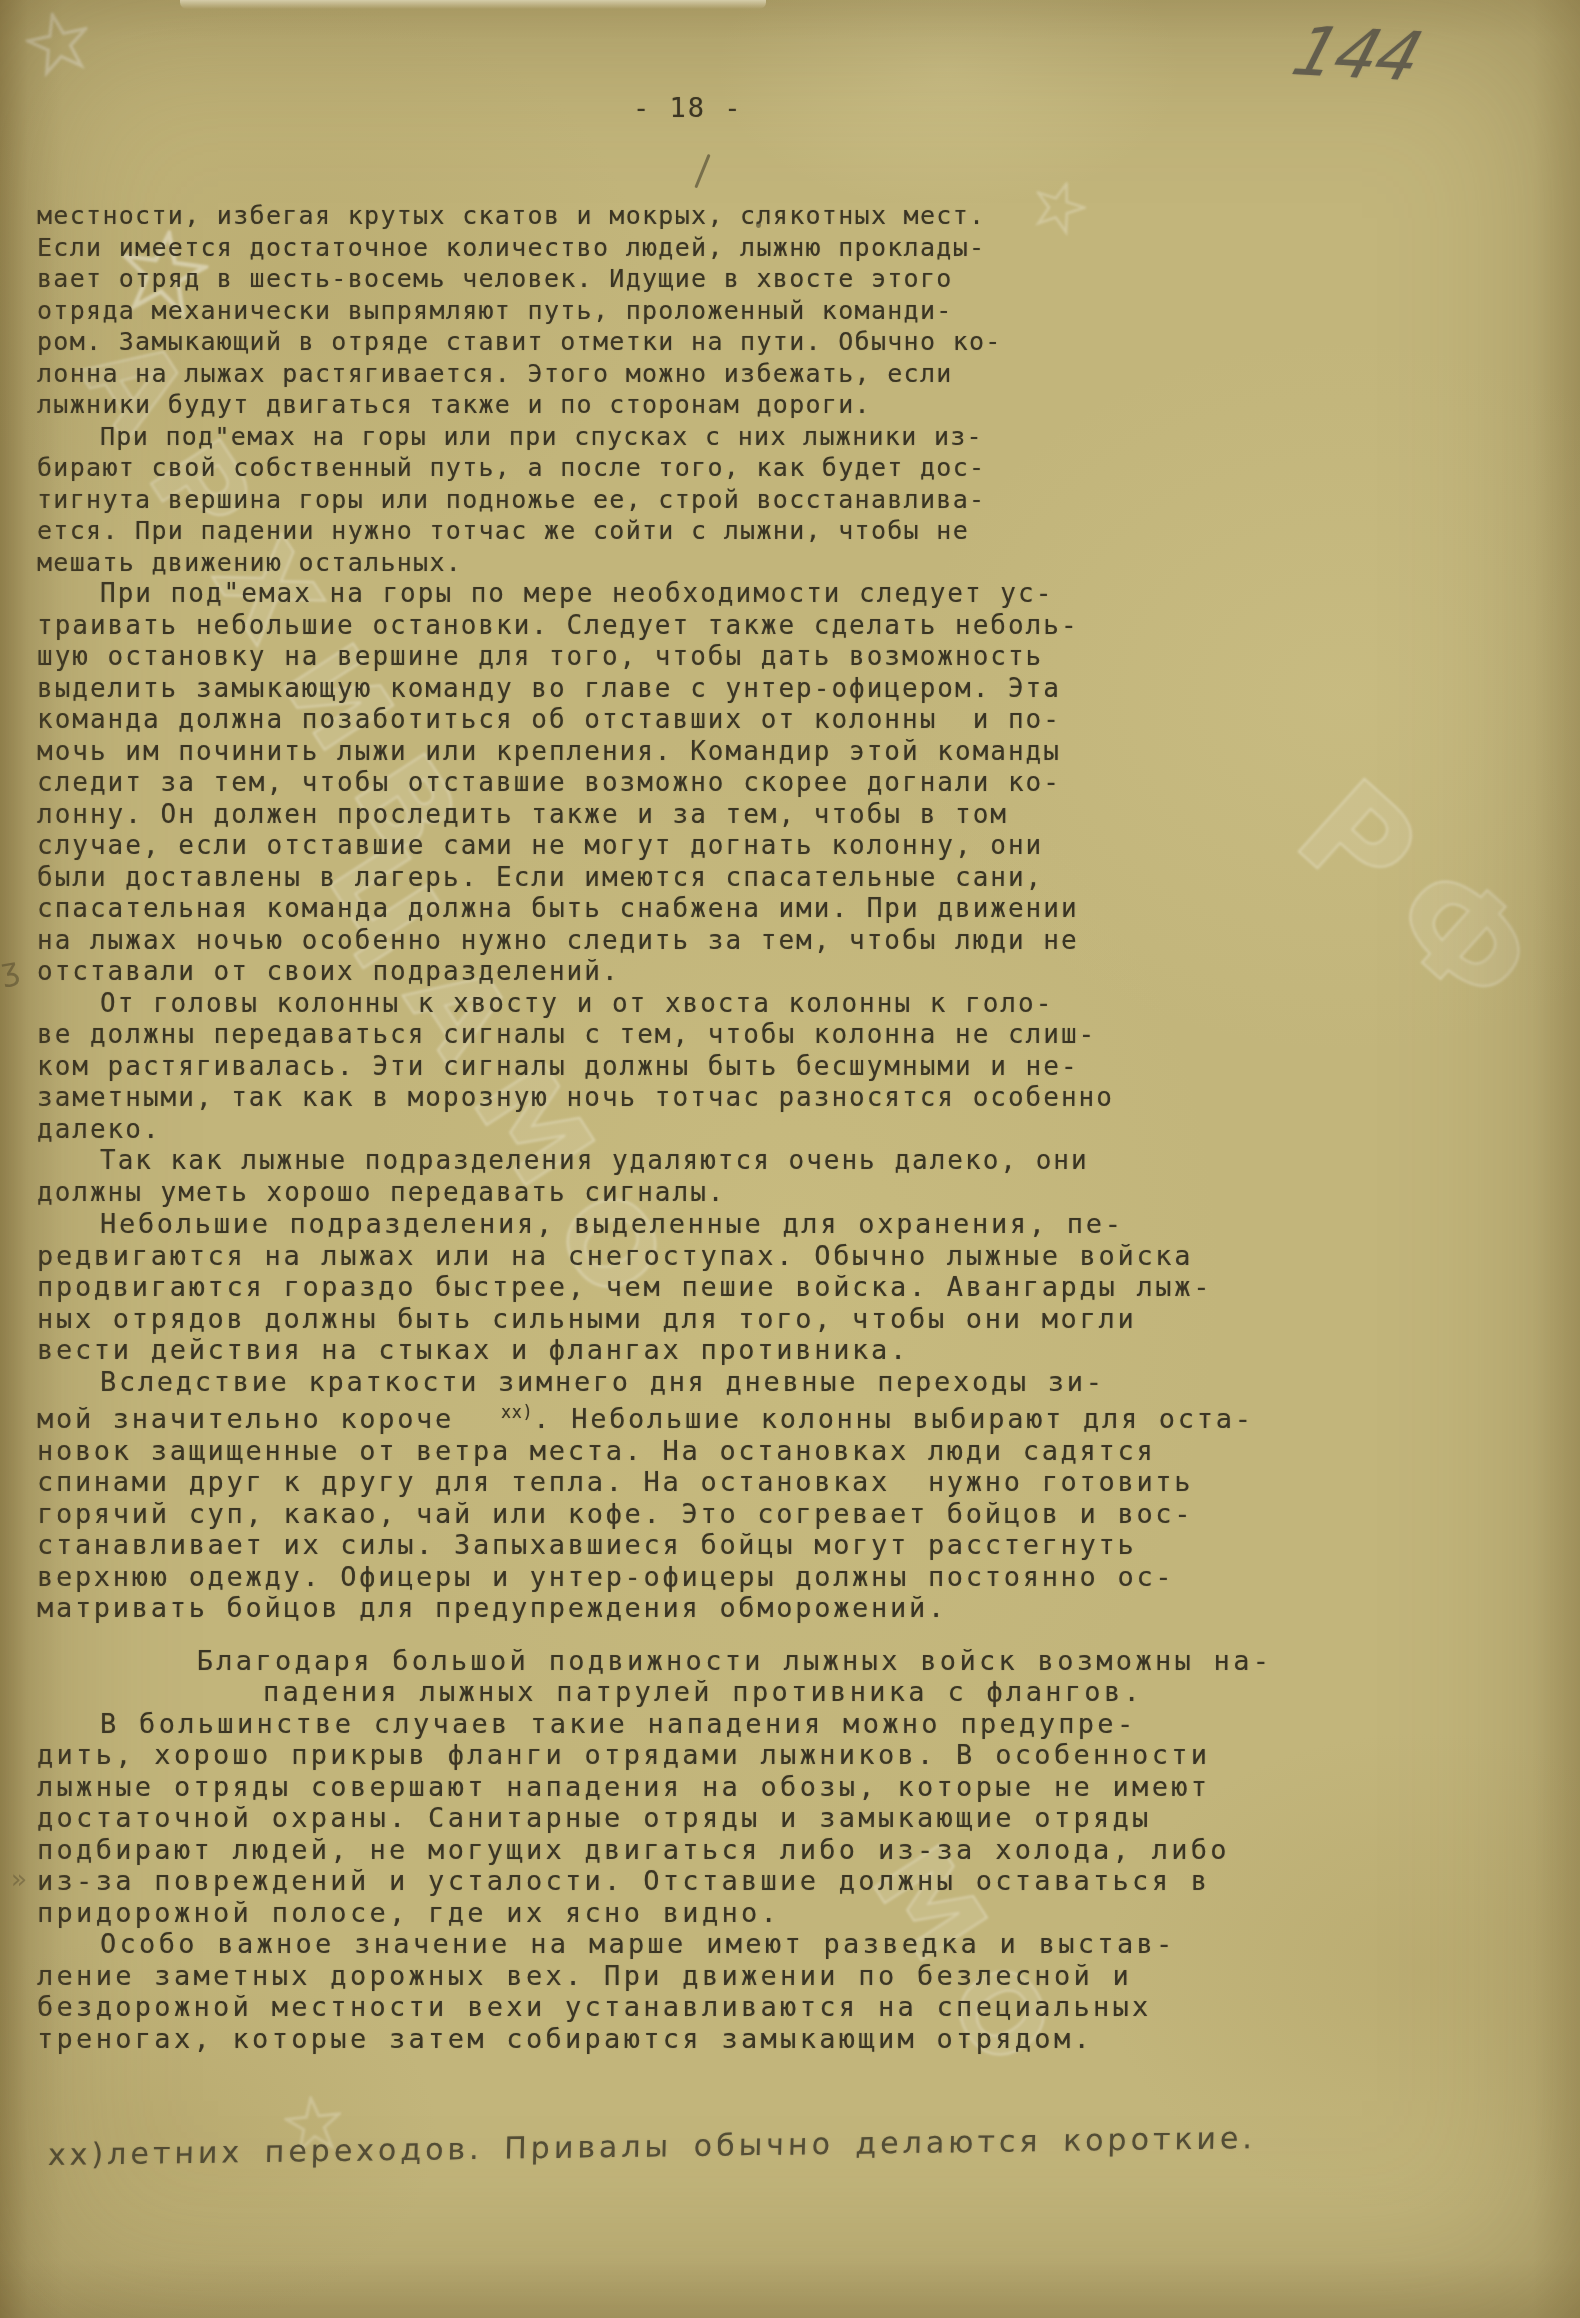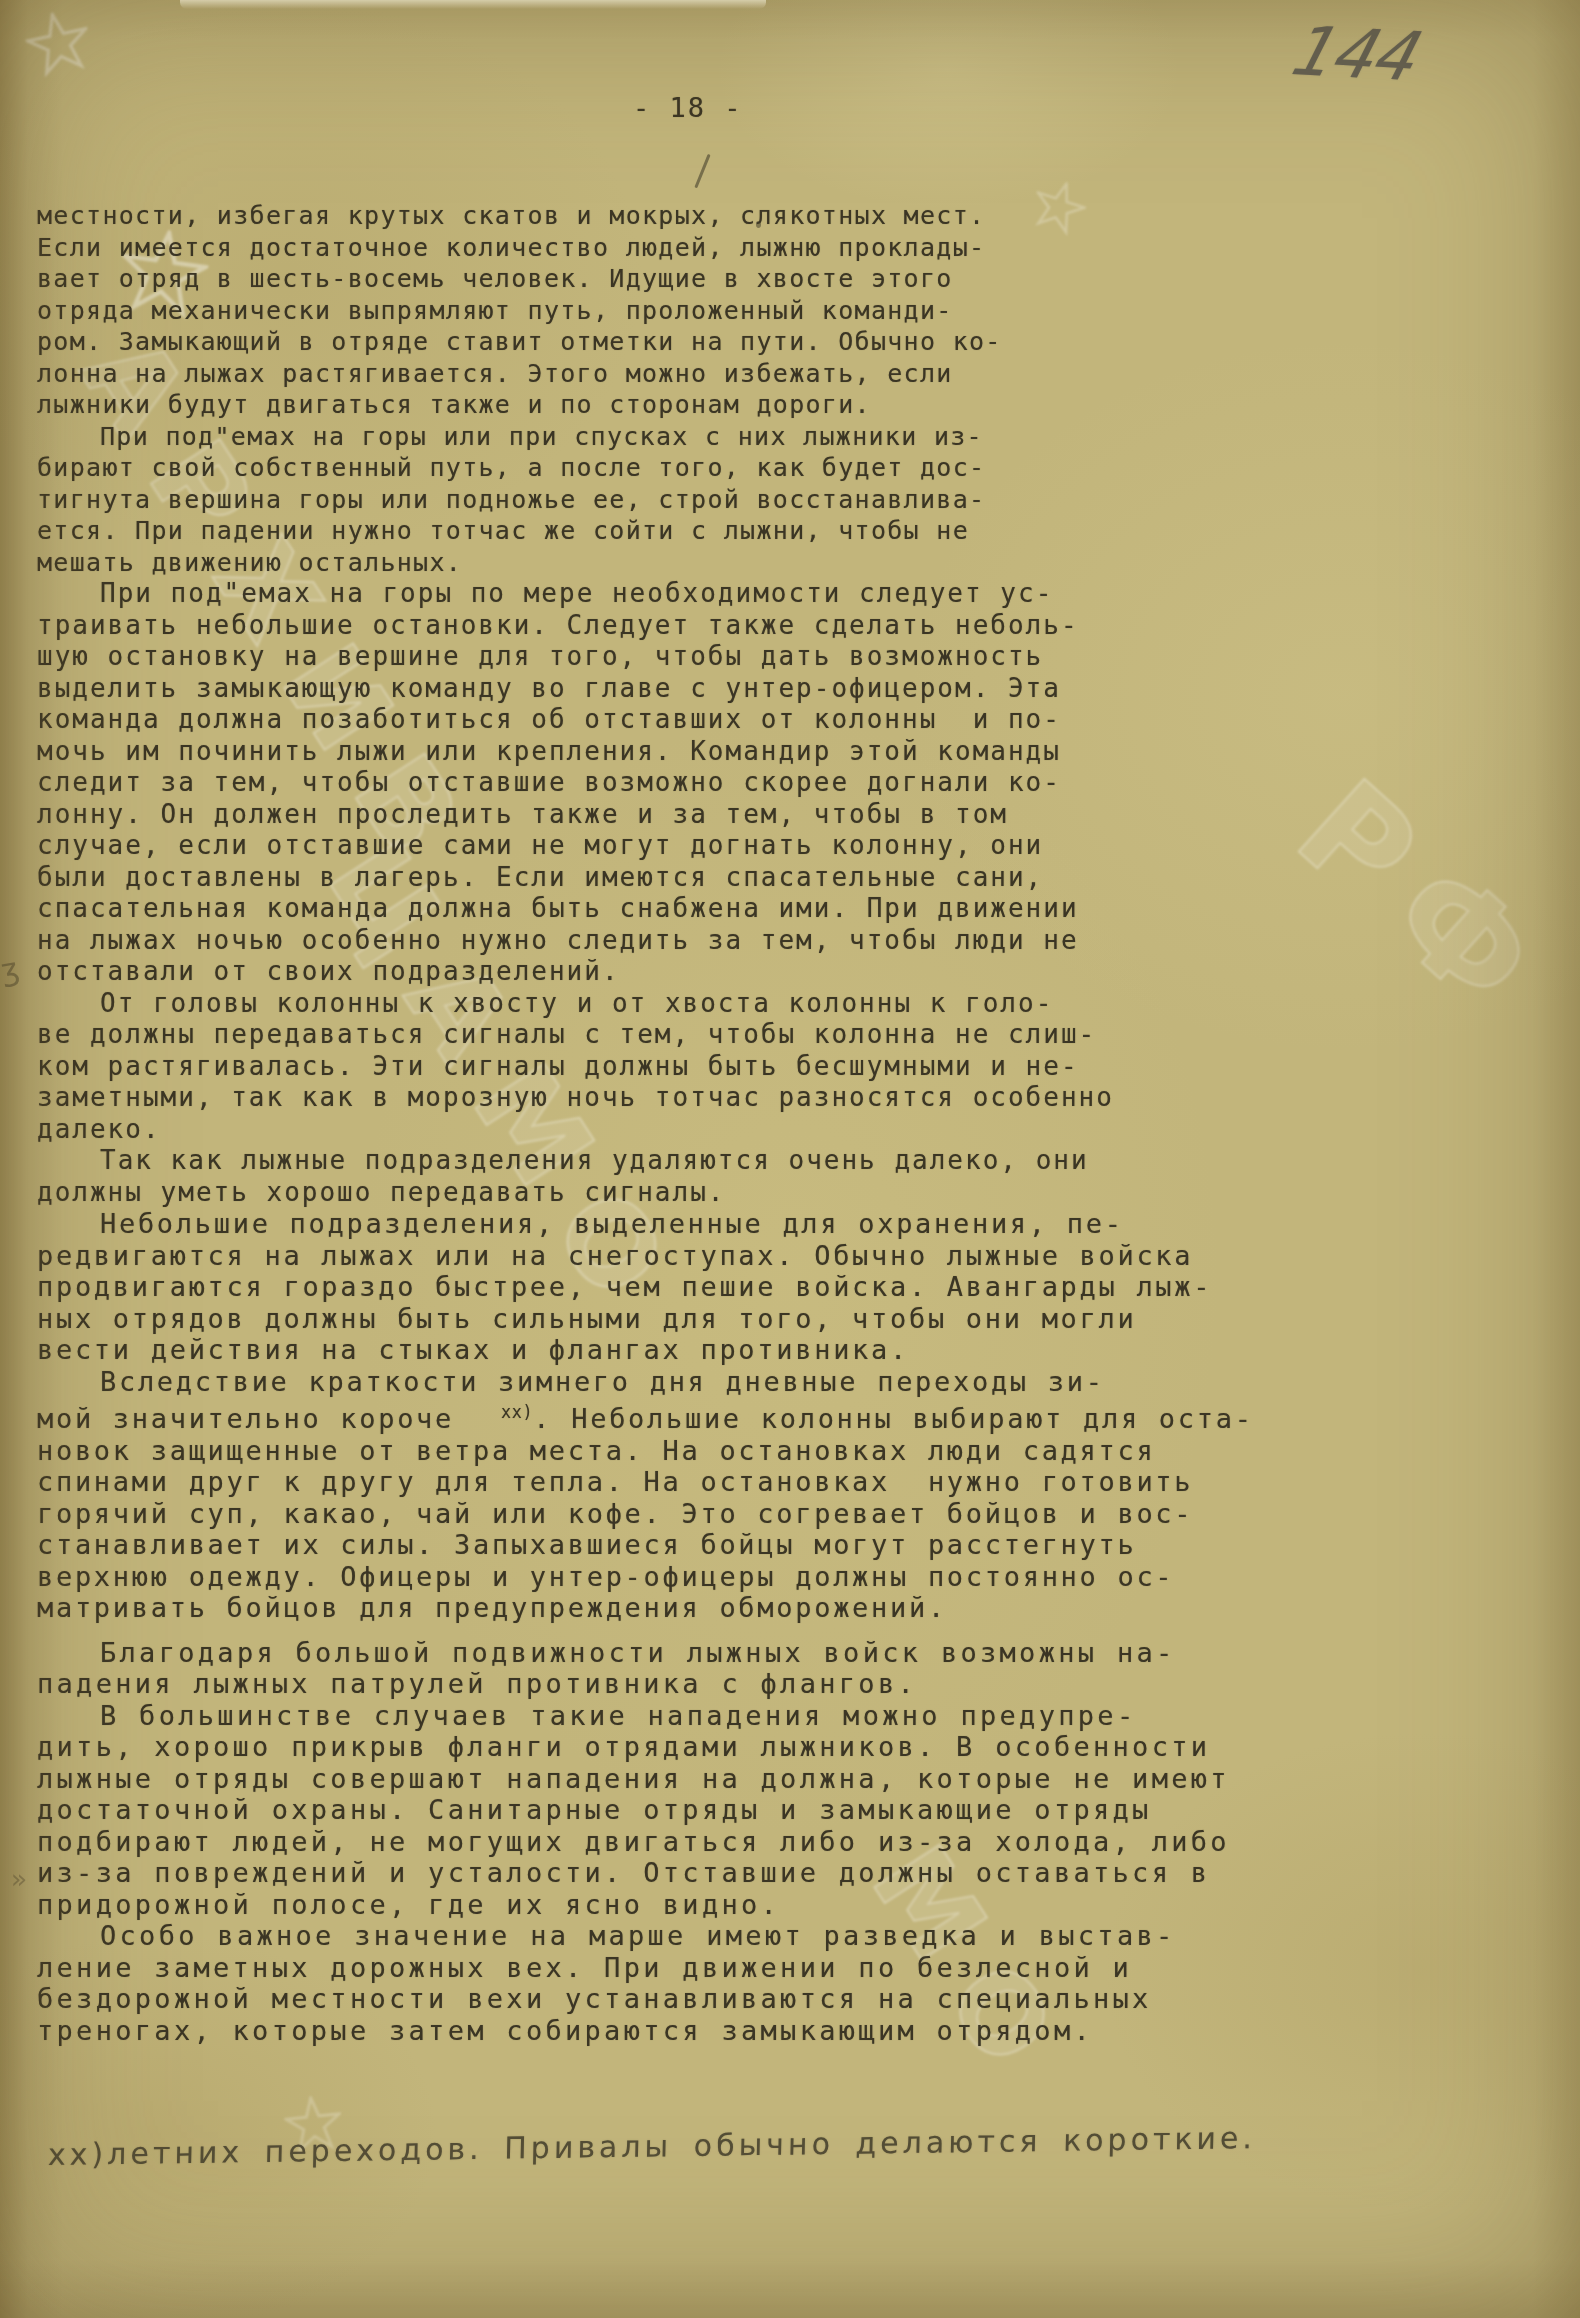--- a/index.html
+++ b/index.html
@@ -46,21 +46,21 @@
   .typed { color:rgba(55,50,34,0.95); text-shadow:0 0 1px rgba(55,50,34,0.45); }
   .page-number { position:absolute; left:633px; top:92px; font-size:27px; letter-spacing:2px; }
   .text-block { position:absolute; left:37px; top:200px; width:1332px; }
   .line { white-space:pre; line-height:31.5px; }
   .line sup { font-size:0.62em; vertical-align:super; letter-spacing:0.7px;margin-left:28px; }
   .para.indent > .line:first-child { padding-left:63px; }
   .para.band-a { font-size:25px; letter-spacing:1.3px; }
   .para.band-b { font-size:26px; letter-spacing:2px; }
   .para.band-c { font-size:27px; letter-spacing:2.7px; }
   .para.band-d { font-size:27px; letter-spacing:3.3px; }
-  .text-block .para:nth-child(8) { margin-top:13px; }
+  .text-block .para:nth-child(8) { margin-top:21px;text-align:center; }
 
   
   .sheet-number { position:absolute; left:1295px; top:14.6px; font-family:"DejaVu Sans", sans-serif;
     font-size:67px; font-style:italic; color:rgba(90,88,80,0.85);
     transform:skewX(-14deg) rotate(3deg); letter-spacing:-1.3px;
     text-shadow:0 0 1.3px rgba(90,88,80,0.4); }
   .footnote { position:absolute; left:48px; top:2130px; width:999px;
     font-family:"DejaVu Sans", sans-serif; font-size:30px; letter-spacing:4px; word-spacing:8px;
     color:rgba(74,68,48,0.88); transform:rotate(-0.8deg) skewX(-2deg);
     text-shadow:0 0 1.3px rgba(74,68,48,0.35); white-space:nowrap; }
@@ -170,21 +170,21 @@
       <div class="line">верхнюю одежду. Офицеры и унтер-офицеры должны постоянно ос-</div>
       <div class="line">матривать бойцов для предупреждения обморожений.</div>
     </div>
     <div class="para band-d indent">
       <div class="line">Благодаря большой подвижности лыжных войск возможны на-</div>
       <div class="line">падения лыжных патрулей противника с флангов.</div>
     </div>
     <div class="para band-d indent">
       <div class="line">В большинстве случаев такие нападения можно предупре-</div>
       <div class="line">дить, хорошо прикрыв фланги отрядами лыжников. В особенности</div>
-      <div class="line">лыжные отряды совершают нападения на должна, которые не имеют</div>
+      <div class="line">лыжные отряды совершают нападения на обозы, которые не имеют</div>
       <div class="line">достаточной охраны. Санитарные отряды и замыкающие отряды</div>
       <div class="line">подбирают людей, не могущих двигаться либо из-за холода, либо</div>
       <div class="line">из-за повреждений и усталости. Отставшие должны оставаться в</div>
       <div class="line">придорожной полосе, где их ясно видно.</div>
     </div>
     <div class="para band-d indent">
       <div class="line">Особо важное значение на марше имеют разведка и выстав-</div>
       <div class="line">ление заметных дорожных вех. При движении по безлесной и</div>
       <div class="line">бездорожной местности вехи устанавливаются на специальных</div>
       <div class="line">треногах, которые затем собираются замыкающим отрядом.</div>

